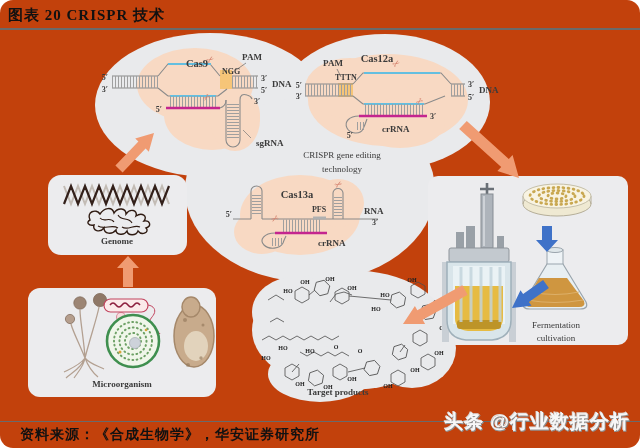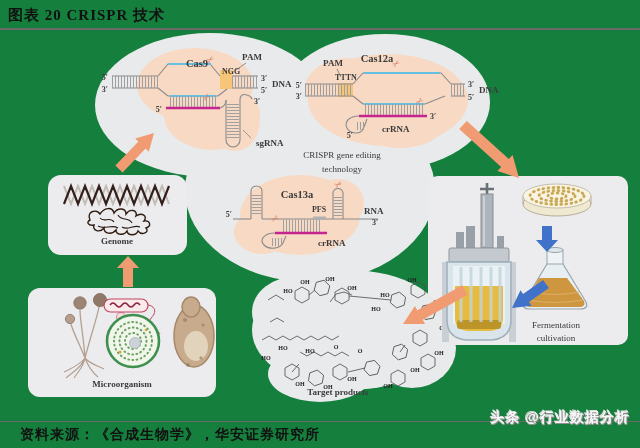--- a/index.html
+++ b/index.html
@@ -1,24 +1,24 @@
 <!DOCTYPE html>
 <html><head>
 <meta charset="utf-8">
 <style>
   html,body{margin:0;padding:0;background:#fff;}
-  .page{position:relative;width:640px;height:448px;background:#15803d;overflow:hidden;
-        font-family:"Liberation Sans",sans-serif;}
+  .page{position:relative;width:640px;height:448px;background:#c2410c;overflow:hidden;
+        font-family:"Liberation Sans",sans-serif;border-radius:13px;}
   .title{position:absolute;left:8px;top:6px;font-size:15px;font-weight:bold;color:#111;
          font-family:"Liberation Serif",serif;letter-spacing:1px;}
   .title-rule{position:absolute;left:0;top:28px;width:640px;border-top:2px solid #6a6a6a;}
   .footer-rule{position:absolute;left:0;top:421px;width:640px;border-top:1.5px solid #6a6a6a;}
   .source{position:absolute;left:20px;top:426px;font-size:14px;font-weight:bold;color:#111;
           font-family:"Liberation Serif",serif;letter-spacing:1px;}
-  .watermark{position:absolute;right:10px;top:409px;font-size:14px;font-weight:bold;
+  .watermark{position:absolute;right:10px;top:409px;font-size:19px;font-weight:bold;
              font-family:"Liberation Sans",sans-serif;color:#f7f7f7;
              text-shadow:1px 1px 0 #8d8d8d,-1px -1px 0 #dcdcdc,0 1px 0 #9a9a9a;
              letter-spacing:1px;}
   svg{position:absolute;left:0;top:0;}
   .lbl{font-family:"Liberation Serif",serif;fill:#3b3b3b;}
   .b{font-weight:bold;}
   .s8{font-size:8px}.s9{font-size:9px}.s10{font-size:10.5px}
   .prime{font-family:"Liberation Serif",serif;font-size:8px;font-weight:bold;fill:#3b3b3b;}
   .mid{text-anchor:middle}.end{text-anchor:end}
   .strand{stroke:#8a8a8a;stroke-width:1.1;fill:none;}

